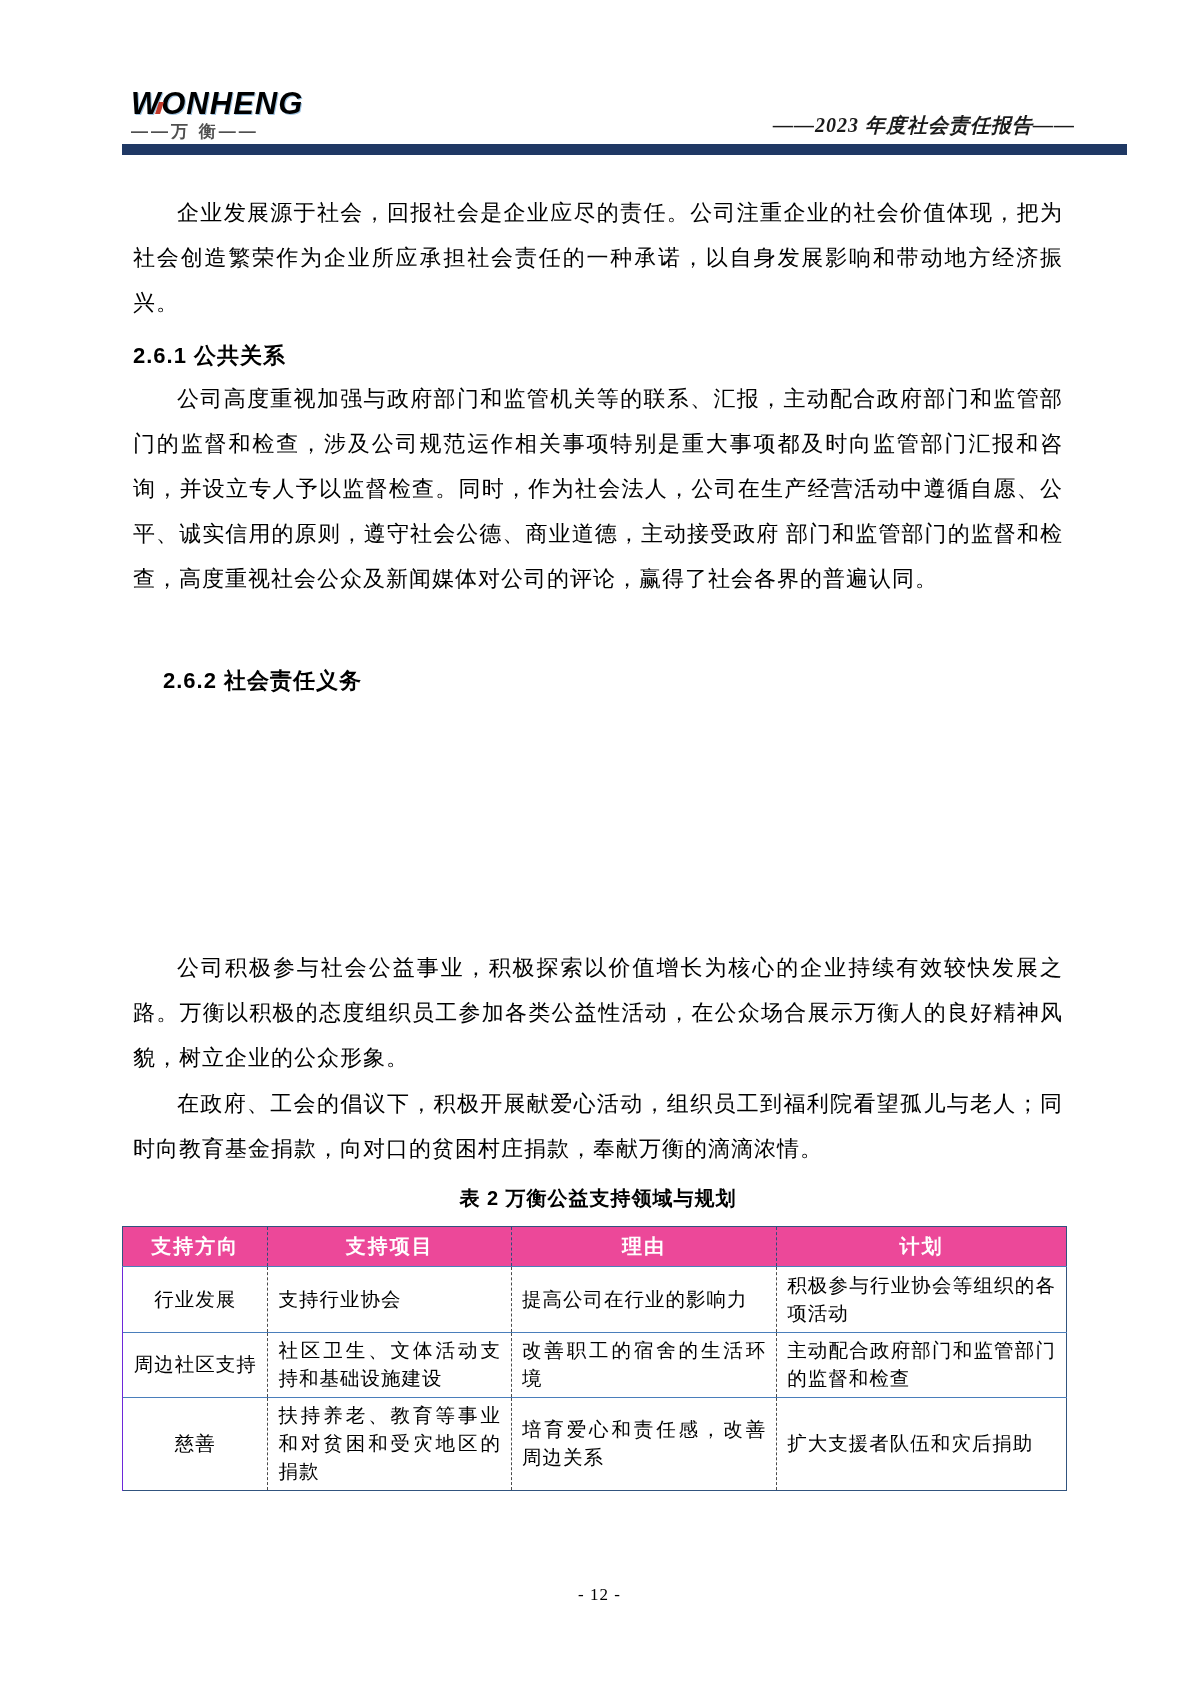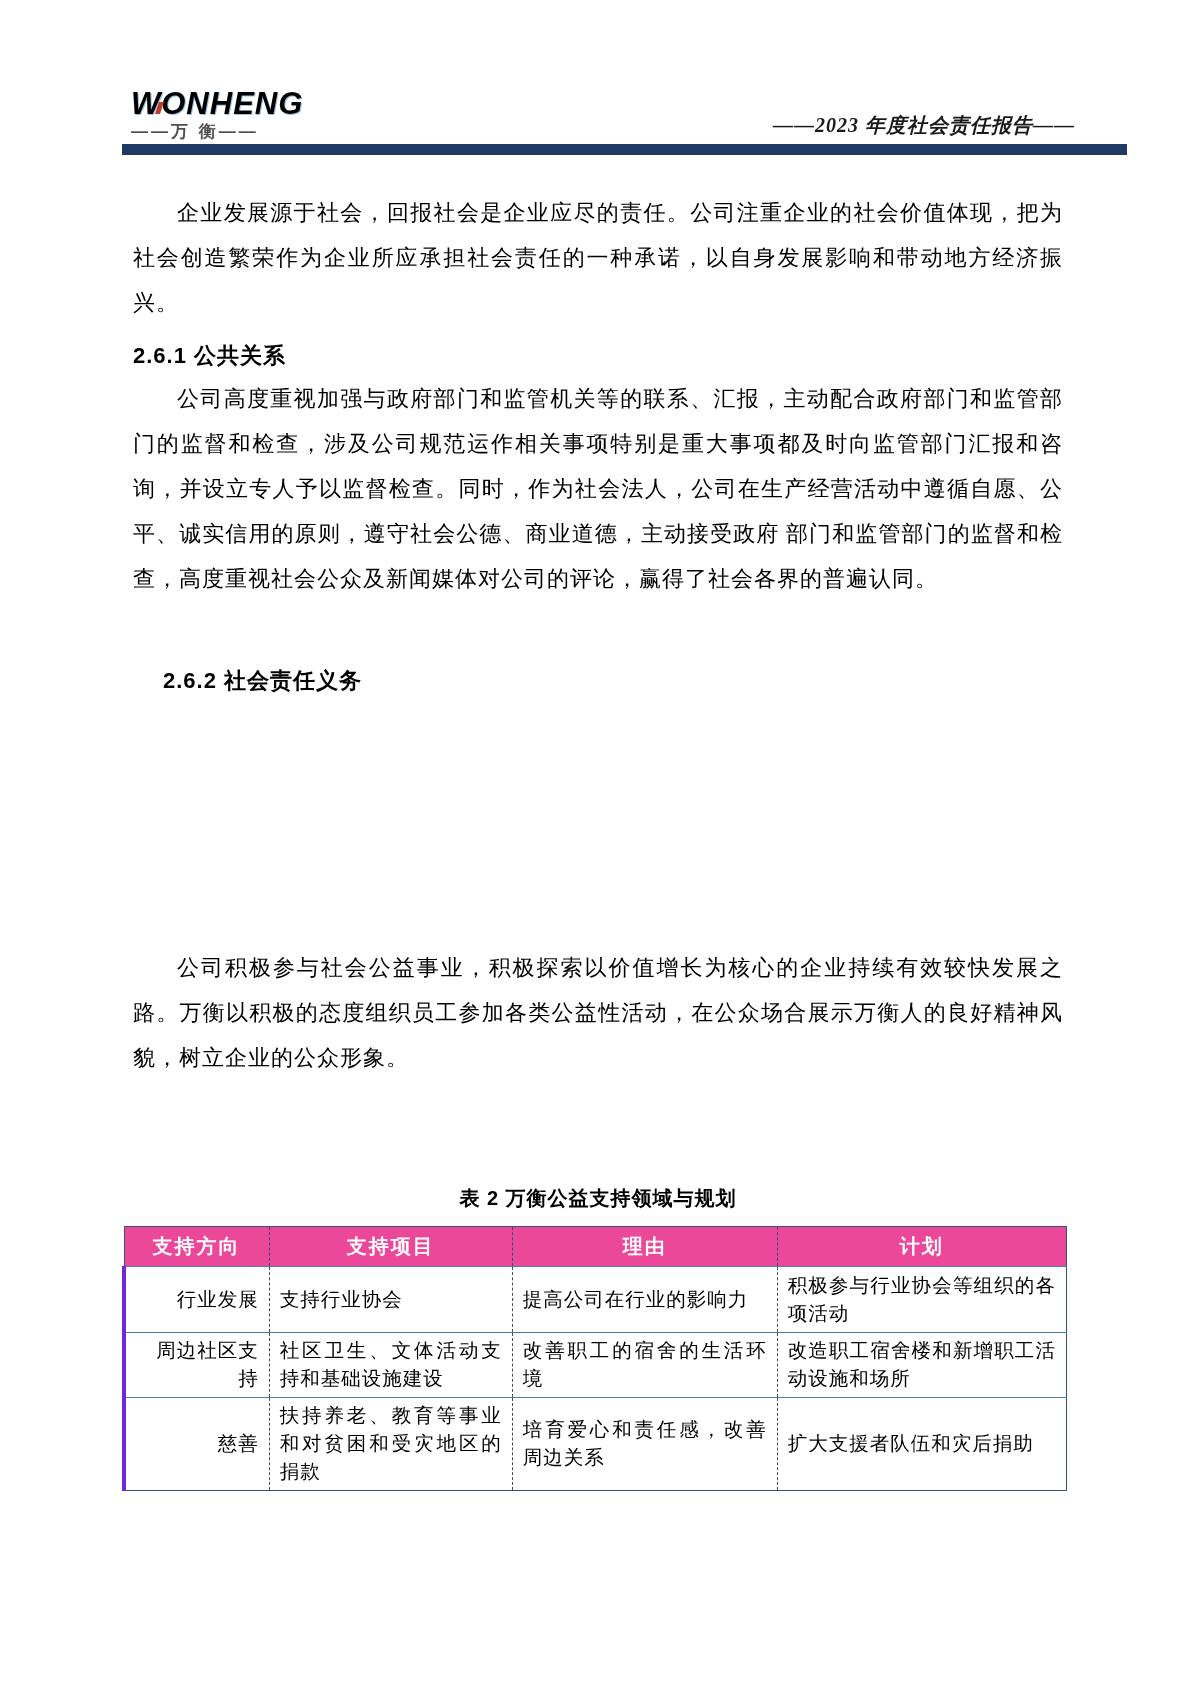--- a/index.html
+++ b/index.html
@@ -87,21 +87,21 @@
   }
   table.support th:first-child { border-left:none; }
   table.support td {
     border-top:1px solid #4a7ebb;
     border-left:1px dashed #4b4b4b;
     padding:4px 10px;
     line-height:28px; letter-spacing:1px;
     text-align:justify; text-justify:inter-character;
     vertical-align:middle;
   }
-  table.support td:first-child { border-left:4px solid #6d28d9; text-align:right; }
+  table.support td:first-child { border-left:1px solid #6d28d9; text-align:center; }
   table.support tr.r1 td { height:66px; }
   table.support tr.r2 td { height:58px; }
   table.support tr.r3 td { height:92px; }
 
   
   .page-number {
     position:absolute; left:0; top:1585px; width:100%;
     text-align:center; font-size:17px; letter-spacing:1px;
   }
 </style>
@@ -116,20 +116,21 @@
     <div class="logo-sub">——万 衡——</div>
   </div>
   <div class="report-title">——2023 年度社会责任报告——</div>
   <div class="header-rule"></div>
 
   <p class="doc para" id="p1">企业发展源于社会，回报社会是企业应尽的责任。公司注重企业的社会价值体现，把为社会创造繁荣作为企业所应承担社会责任的一种承诺，以自身发展影响和带动地方经济振兴。</p>
   <h3 class="doc heading" id="h261">2.6.1 公共关系</h3>
   <p class="doc para" id="p2">公司高度重视加强与政府部门和监管机关等的联系、汇报，主动配合政府部门和监管部门的监督和检查，涉及公司规范运作相关事项特别是重大事项都及时向监管部门汇报和咨询，并设立专人予以监督检查。同时，作为社会法人，公司在生产经营活动中遵循自愿、公平、诚实信用的原则，遵守社会公德、商业道德，主动接受政府 部门和监管部门的监督和检查，高度重视社会公众及新闻媒体对公司的评论，赢得了社会各界的普遍认同。</p>
   <h3 class="doc heading indented" id="h262">2.6.2 社会责任义务</h3>
   <p class="doc para" id="p4">公司积极参与社会公益事业，积极探索以价值增长为核心的企业持续有效较快发展之路。万衡以积极的态度组织员工参加各类公益性活动，在公众场合展示万衡人的良好精神风貌，树立企业的公众形象。</p>
+  <p class="doc para" id="p5">在政府、工会的倡议下，积极开展献爱心活动，组织员工到福利院看望孤儿与老人；同时向教育基金捐款，向对口的贫困村庄捐款，奉献万衡的滴滴浓情。</p>
 
   <div class="tbl-caption">表 2 万衡公益支持领域与规划</div>
   <table class="support">
     <colgroup>
       <col style="width:15.4%">
       <col style="width:25.8%">
       <col style="width:28.1%">
       <col style="width:30.7%">
     </colgroup>
     <tbody>
@@ -142,25 +143,26 @@
     <tr class="r1">
       <td>行业发展</td>
       <td>支持行业协会</td>
       <td>提高公司在行业的影响力</td>
       <td>积极参与行业协会等组织的各项活动</td>
     </tr>
     <tr class="r2">
       <td>周边社区支持</td>
       <td>社区卫生、文体活动支持和基础设施建设</td>
       <td>改善职工的宿舍的生活环境</td>
-      <td>改造职工宿舍楼和新增职工活动设施和场所</td>
+      <td>主动配合政府部门和监管部门的监督和检查</td>
     </tr>
     <tr class="r3">
       <td>慈善</td>
       <td>扶持养老、教育等事业和对贫困和受灾地区的捐款</td>
       <td>培育爱心和责任感，改善周边关系</td>
       <td>扩大支援者队伍和灾后捐助</td>
     </tr>
   </tbody>
     </table>
 
+  <div class="page-number">- 12 -</div>
 
 </div>
 
 </body></html>

